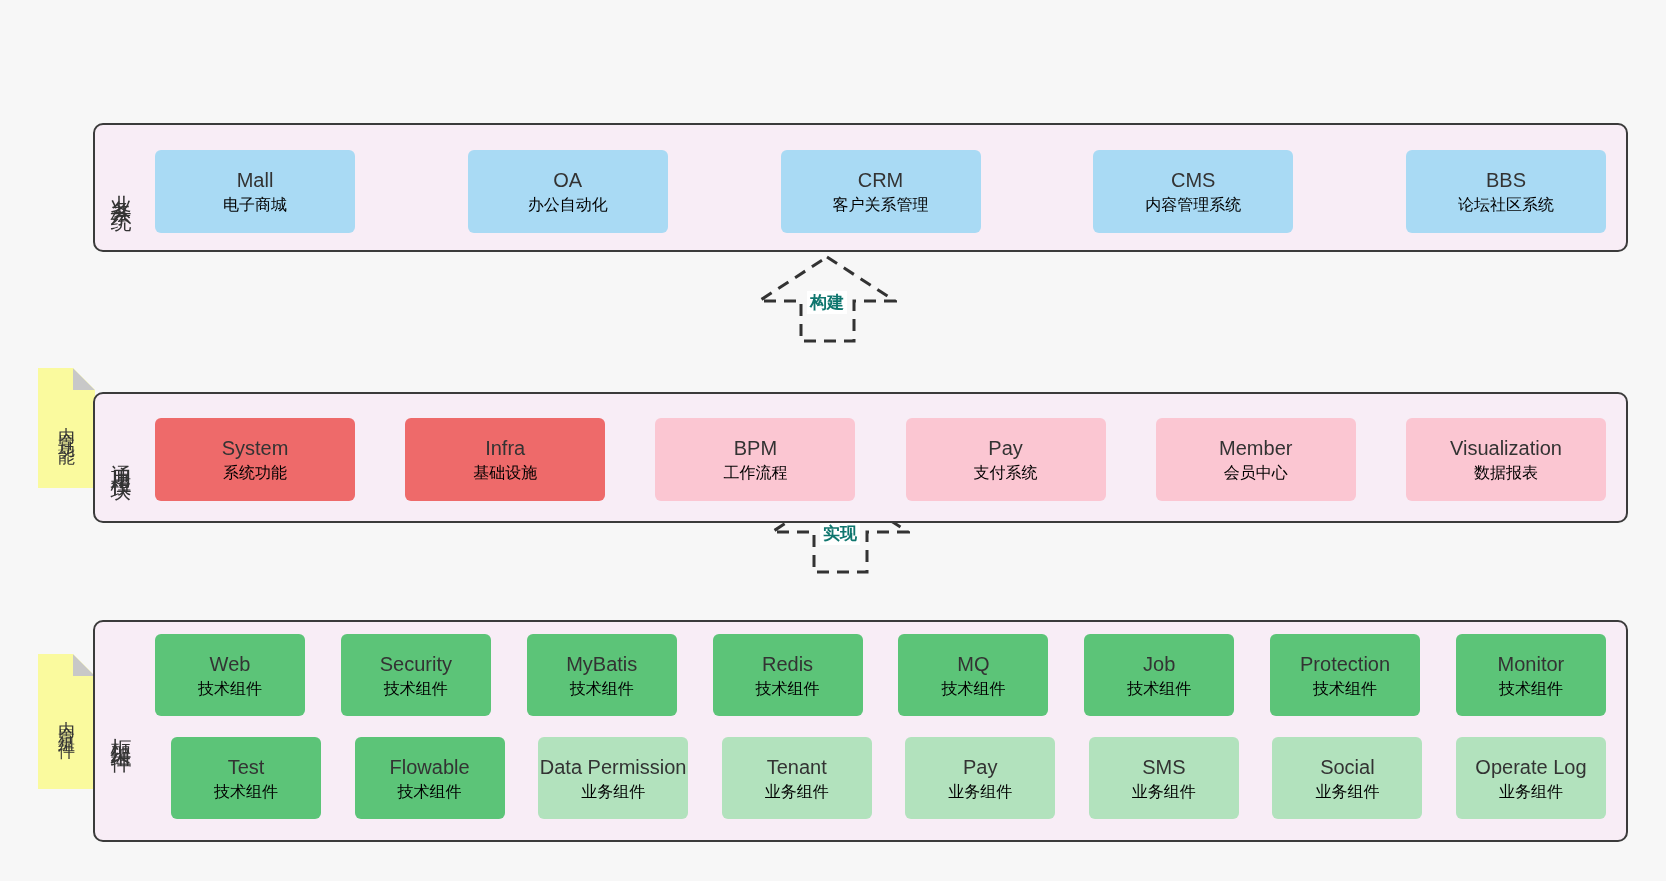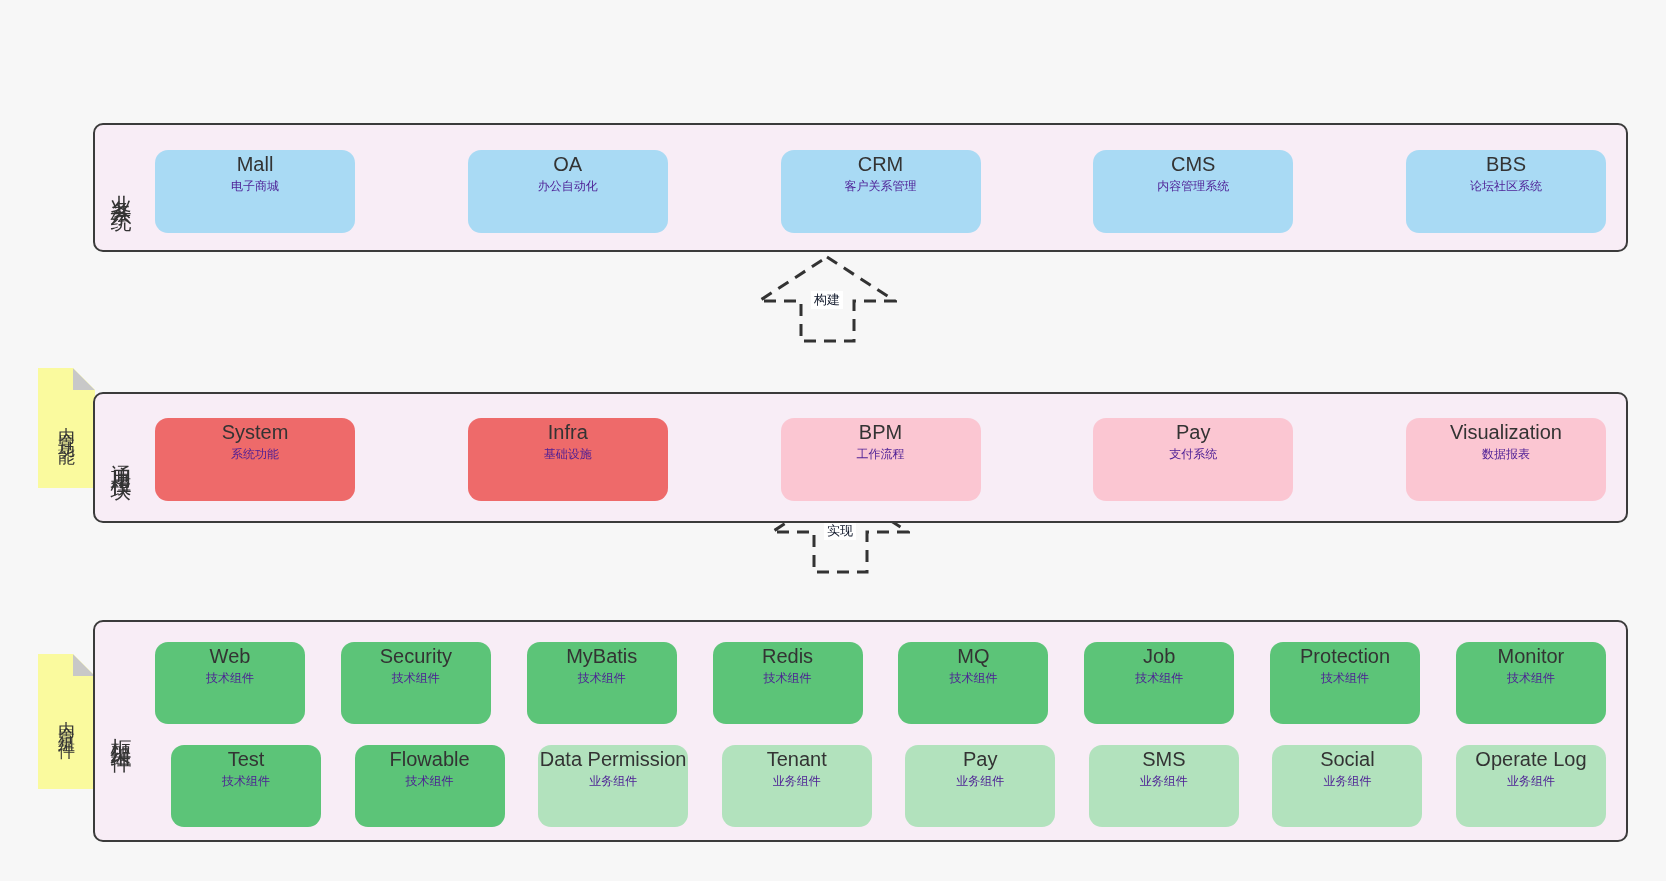--- a/index.html
+++ b/index.html
@@ -23,30 +23,30 @@
     writing-mode:vertical-rl;text-orientation:upright;
     font-size:21px;letter-spacing:5px;color:#333;white-space:nowrap;
   }
   
   .row{
     display:flex;justify-content:space-between;
     padding:0 20px 0 60px;box-sizing:border-box;
   }
   .layer-business .row{padding-top:25px;}
   .layer-modules .row{padding-top:24px;}
-  .layer-framework .row1{padding-top:20px;}
+  .layer-framework .row1{padding-top:12px;}
   .layer-framework .row2{padding-top:21px;margin-left:16px;}
   .box{
-    display:flex;flex-direction:column;align-items:center;justify-content:flex-start;
-    border-radius:13px;text-align:center;line-height:1.4;
+    display:flex;flex-direction:column;align-items:center;justify-content:center;
+    border-radius:6px;text-align:center;line-height:1.4;
   }
   .box-6{width:200px;height:83px;}
   .box-8{width:150px;height:82px;}
   .box-title{font-size:20px;color:#333;}
-  .box-sub{font-size:12px;color:#4c1d95;}
+  .box-sub{font-size:16px;color:#000000;}
   .blue{background:#a9daf4;}
   .red{background:#ee6a6a;}
   .pink{background:#fbc6d2;}
   .green{background:#5cc478;}
   .green-light{background:#b2e2bd;}
   
   .note{
     position:absolute;left:38px;width:57px;background:#fafa9e;z-index:1;
     clip-path:polygon(0 0,calc(100% - 22px) 0,100% 22px,100% 100%,0 100%);
   }
@@ -61,21 +61,21 @@
     writing-mode:vertical-rl;text-orientation:upright;
     font-size:17px;letter-spacing:7px;color:#333;white-space:nowrap;
   }
   
   .arrow{position:absolute;width:140px;height:90px;z-index:1;}
   .arrow-build{left:757px;top:254px;}
   .arrow-implement{left:770px;top:485px;}
   .arrow svg{display:block;}
   .arrow-label{
     position:absolute;left:50%;top:37px;transform:translateX(-50%);
-    background:#ffffff;padding:0 3px;font-size:13px;color:#0f172a;white-space:nowrap;
+    background:#ffffff;padding:0 3px;font-size:17px;color:#0f766e;white-space:nowrap;font-weight:bold;
   }
 </style>
 </head>
 <body>
 
 <div id="stage">
 
   <div class="note note-modules">
     <div class="fold"></div>
     <div class="note-text">内置功能</div>
@@ -131,20 +131,24 @@
       </div>
       <div class="box box-6 pink">
         <div class="box-title">BPM</div>
         <div class="box-sub">工作流程</div>
       </div>
       <div class="box box-6 pink">
         <div class="box-title">Pay</div>
         <div class="box-sub">支付系统</div>
       </div>
       <div class="box box-6 pink">
+        <div class="box-title">Member</div>
+        <div class="box-sub">会员中心</div>
+      </div>
+      <div class="box box-6 pink">
         <div class="box-title">Visualization</div>
         <div class="box-sub">数据报表</div>
       </div>
     </div>
   </div>
 
   <div class="arrow arrow-implement">
     <svg width="140" height="90" viewBox="0 0 140 90">
       <path d="M70 3 L138 47 L97 47 L97 87 L44 87 L44 47 L2 47 Z" fill="none" stroke="#333" stroke-width="3" stroke-dasharray="12 8"></path>
     </svg>

